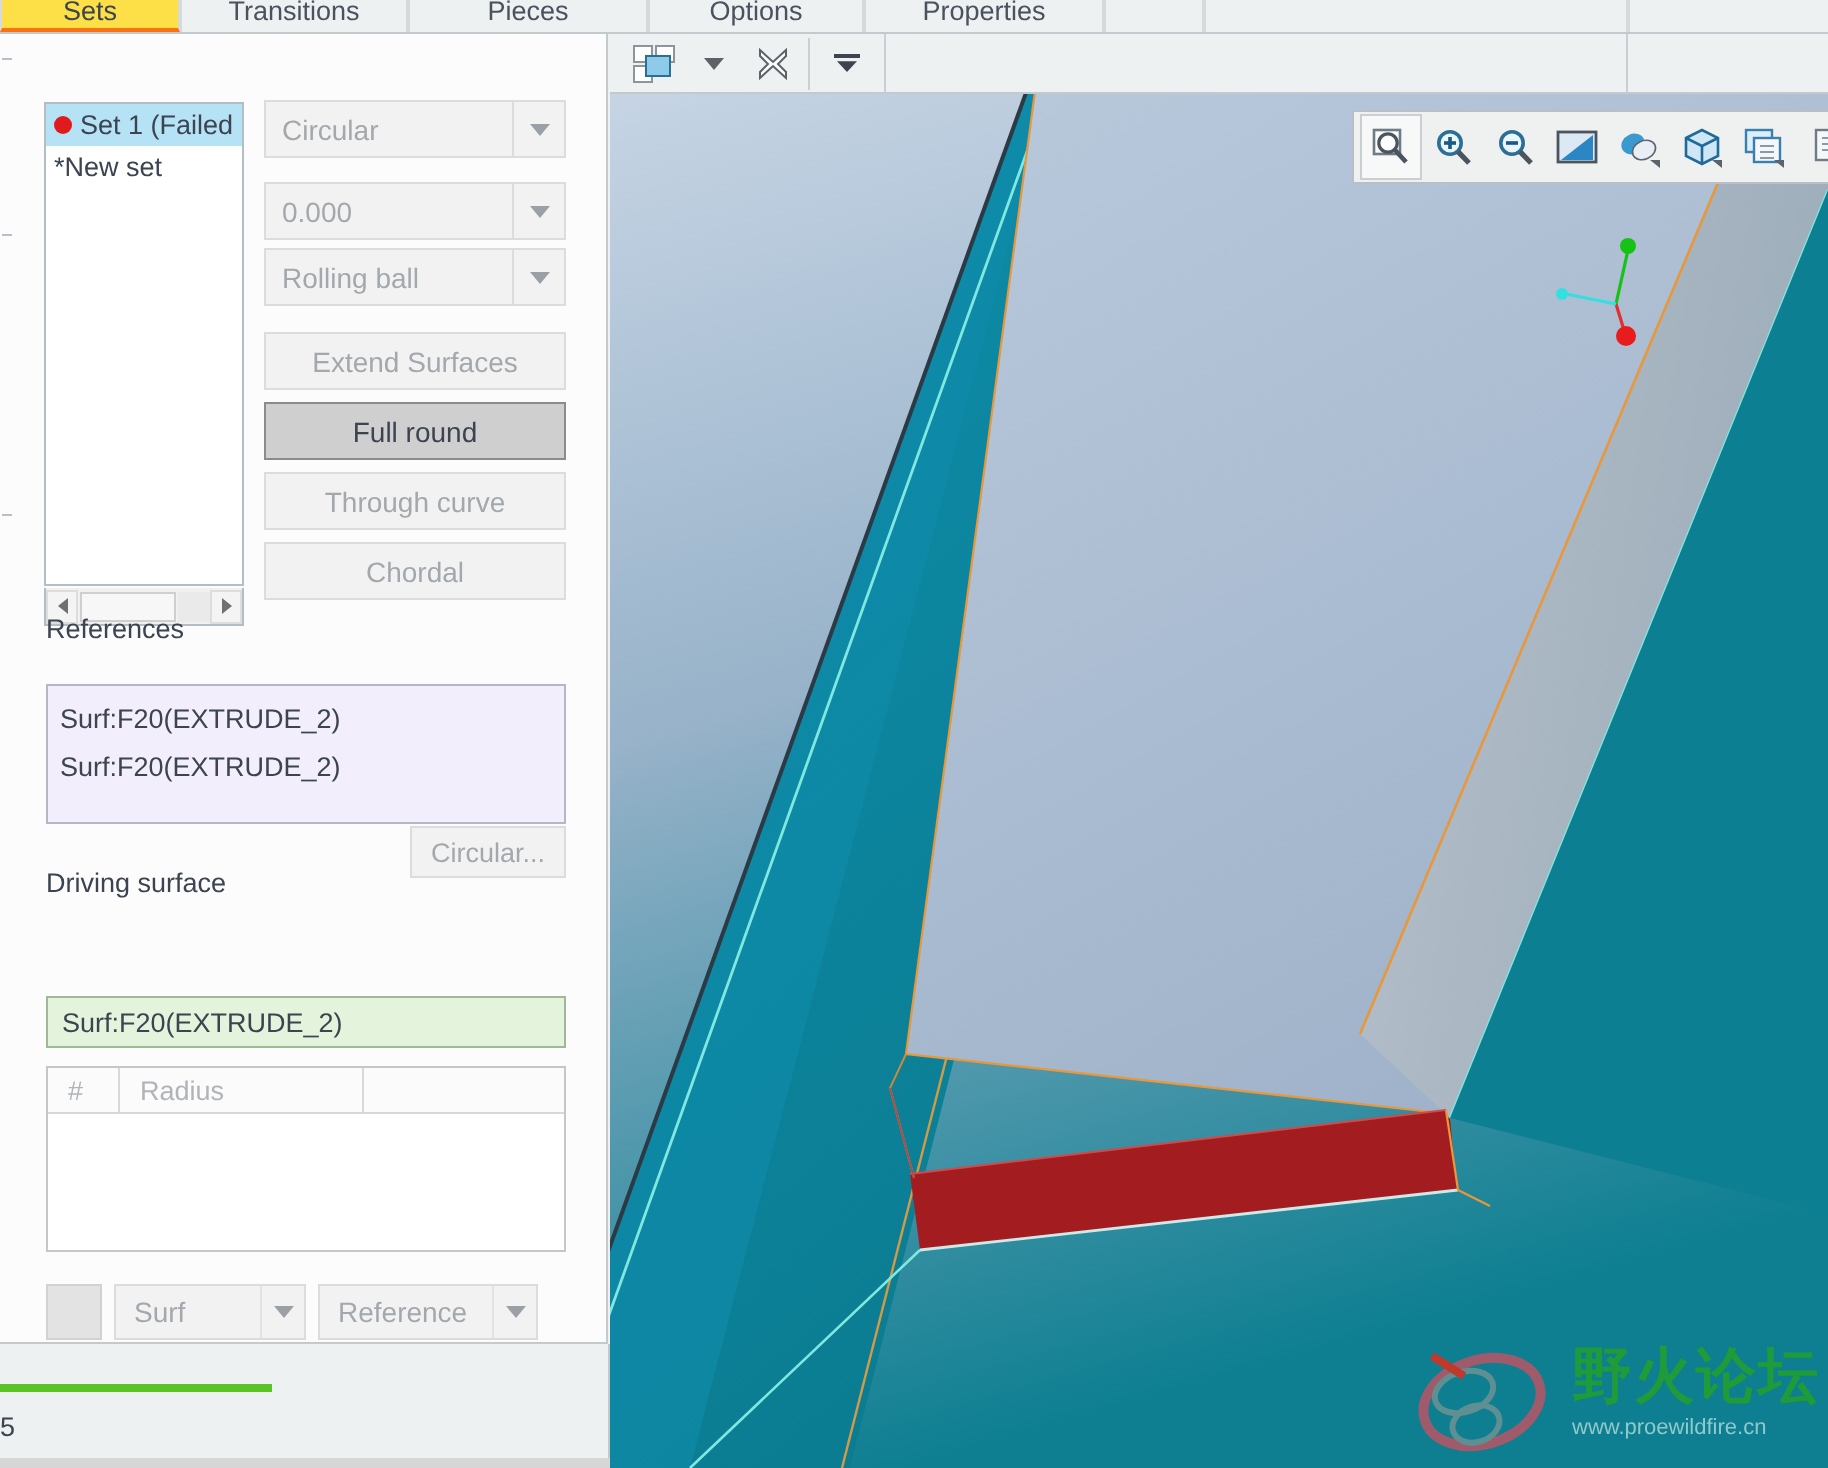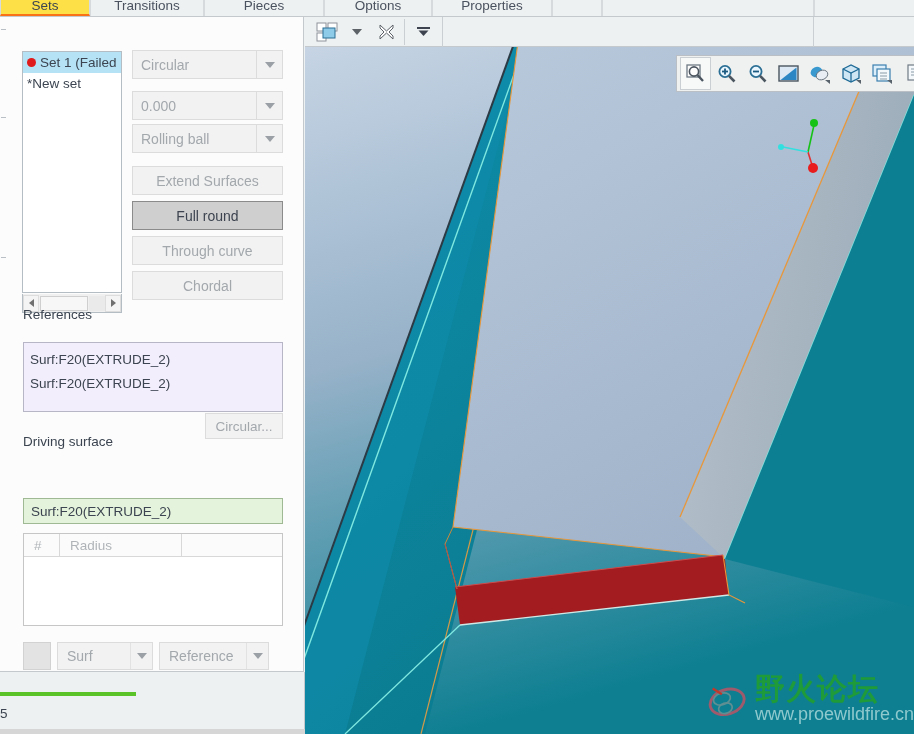--- a/index.html
+++ b/index.html
@@ -208,21 +208,21 @@
     width: 206px; height: 60px;
     display: flex; 
     pointer-events: none;
   }
   .wm-text { margin-left: 4px; }
   .wm-cn {
     font-family: "DejaVu Sans", sans-serif;
     font-size: 30px; font-weight: bold; color: #1f9b3a;
     letter-spacing: 1px; line-height: 30px;
   }
-  .wm-url { font-size: 18px; color: #8fc9cd; line-height: 18px; margin-top:1px; }
+  .wm-url { font-size: 11px; color: #8fc9cd; line-height: 18px; margin-top:1px; }
 
   
   .bottom-area {
     position: absolute; left: 0; top: 672px; width: 305px; height: 62px;
     background: #eef1f1;
     border-right: 1px solid #c3c9cc;
   }
   .green-bar {
     position: absolute; left: 0; top: 20px; width: 136px; height: 4px;
     background: #5ac328;

